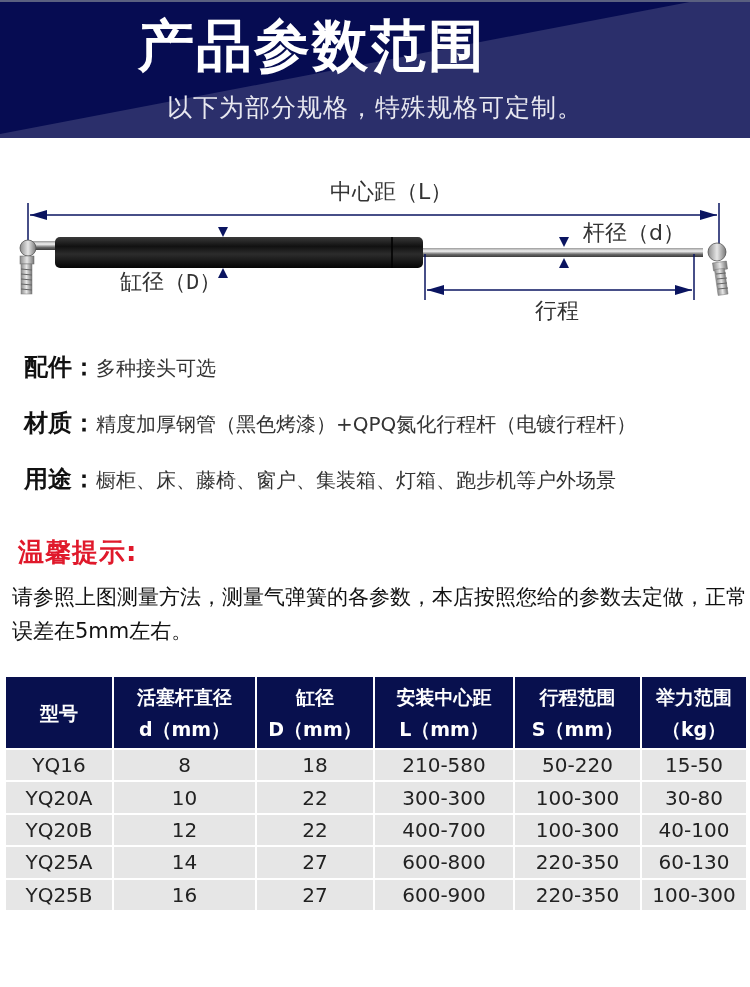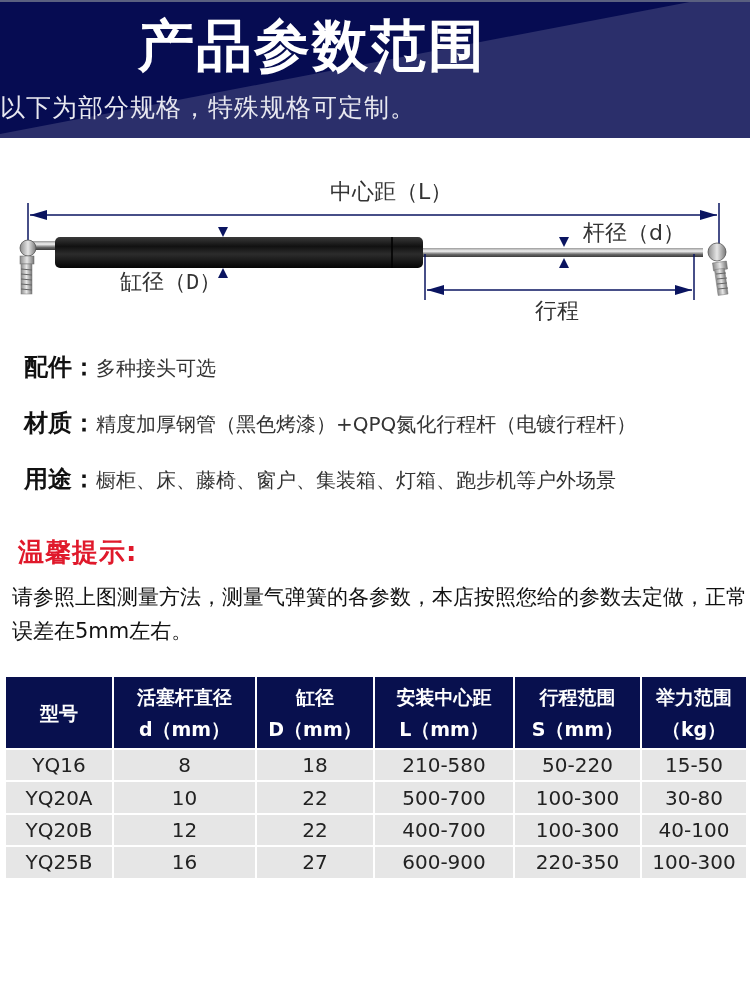--- a/index.html
+++ b/index.html
@@ -19,21 +19,21 @@
   }
   .banner-topline {
     position: absolute; left: 0; top: 0; width: 750px; height: 2px; background: #5a6080;
   }
   .banner-title {
     position: absolute; left: 0; top: 10px; width: 624px; text-align: center;
     color: #ffffff; font-size: 56px; font-weight: bold; letter-spacing: 2px;
     line-height: 72px;
   }
   .banner-sub {
-    position: absolute; left: 0; top: 88px; width: 750px; 
+    position: absolute; left: 0; top: 88px; width: 750px; text-align: center;
     color: #e8e8f0; font-size: 25px; line-height: 40px; letter-spacing: 1px;
   }
 
   .diagram { position: absolute; left: 0; top: 170px; width: 750px; height: 160px; }
   .diagram svg { position: absolute; left: 0; top: 0; }
   .dlabel { position: absolute; font-size: 22px; color: #333; line-height: 20px; white-space: nowrap; }
 
   .spec-row { position: absolute; left: 24px; font-size: 20px; line-height: 30px; white-space: nowrap; }
   .spec-key { font-weight: bold; font-size: 24px; color: #111; }
   .spec-val { color: #333; }
@@ -203,33 +203,41 @@
       <td>8</td>
       <td>18</td>
       <td>210-580</td>
       <td>50-220</td>
       <td>15-50</td>
     </tr>
     <tr>
       <td>YQ20A</td>
       <td>10</td>
       <td>22</td>
-      <td>500-700</td>
+      <td>300-300</td>
       <td>100-300</td>
       <td>30-80</td>
     </tr>
     <tr>
       <td>YQ20B</td>
       <td>12</td>
       <td>22</td>
       <td>400-700</td>
       <td>100-300</td>
       <td>40-100</td>
     </tr>
     <tr>
+      <td>YQ25A</td>
+      <td>14</td>
+      <td>27</td>
+      <td>600-800</td>
+      <td>220-350</td>
+      <td>60-130</td>
+    </tr>
+    <tr>
       <td>YQ25B</td>
       <td>16</td>
       <td>27</td>
       <td>600-900</td>
       <td>220-350</td>
       <td>100-300</td>
     </tr>
   </tbody>
 </table>
 

